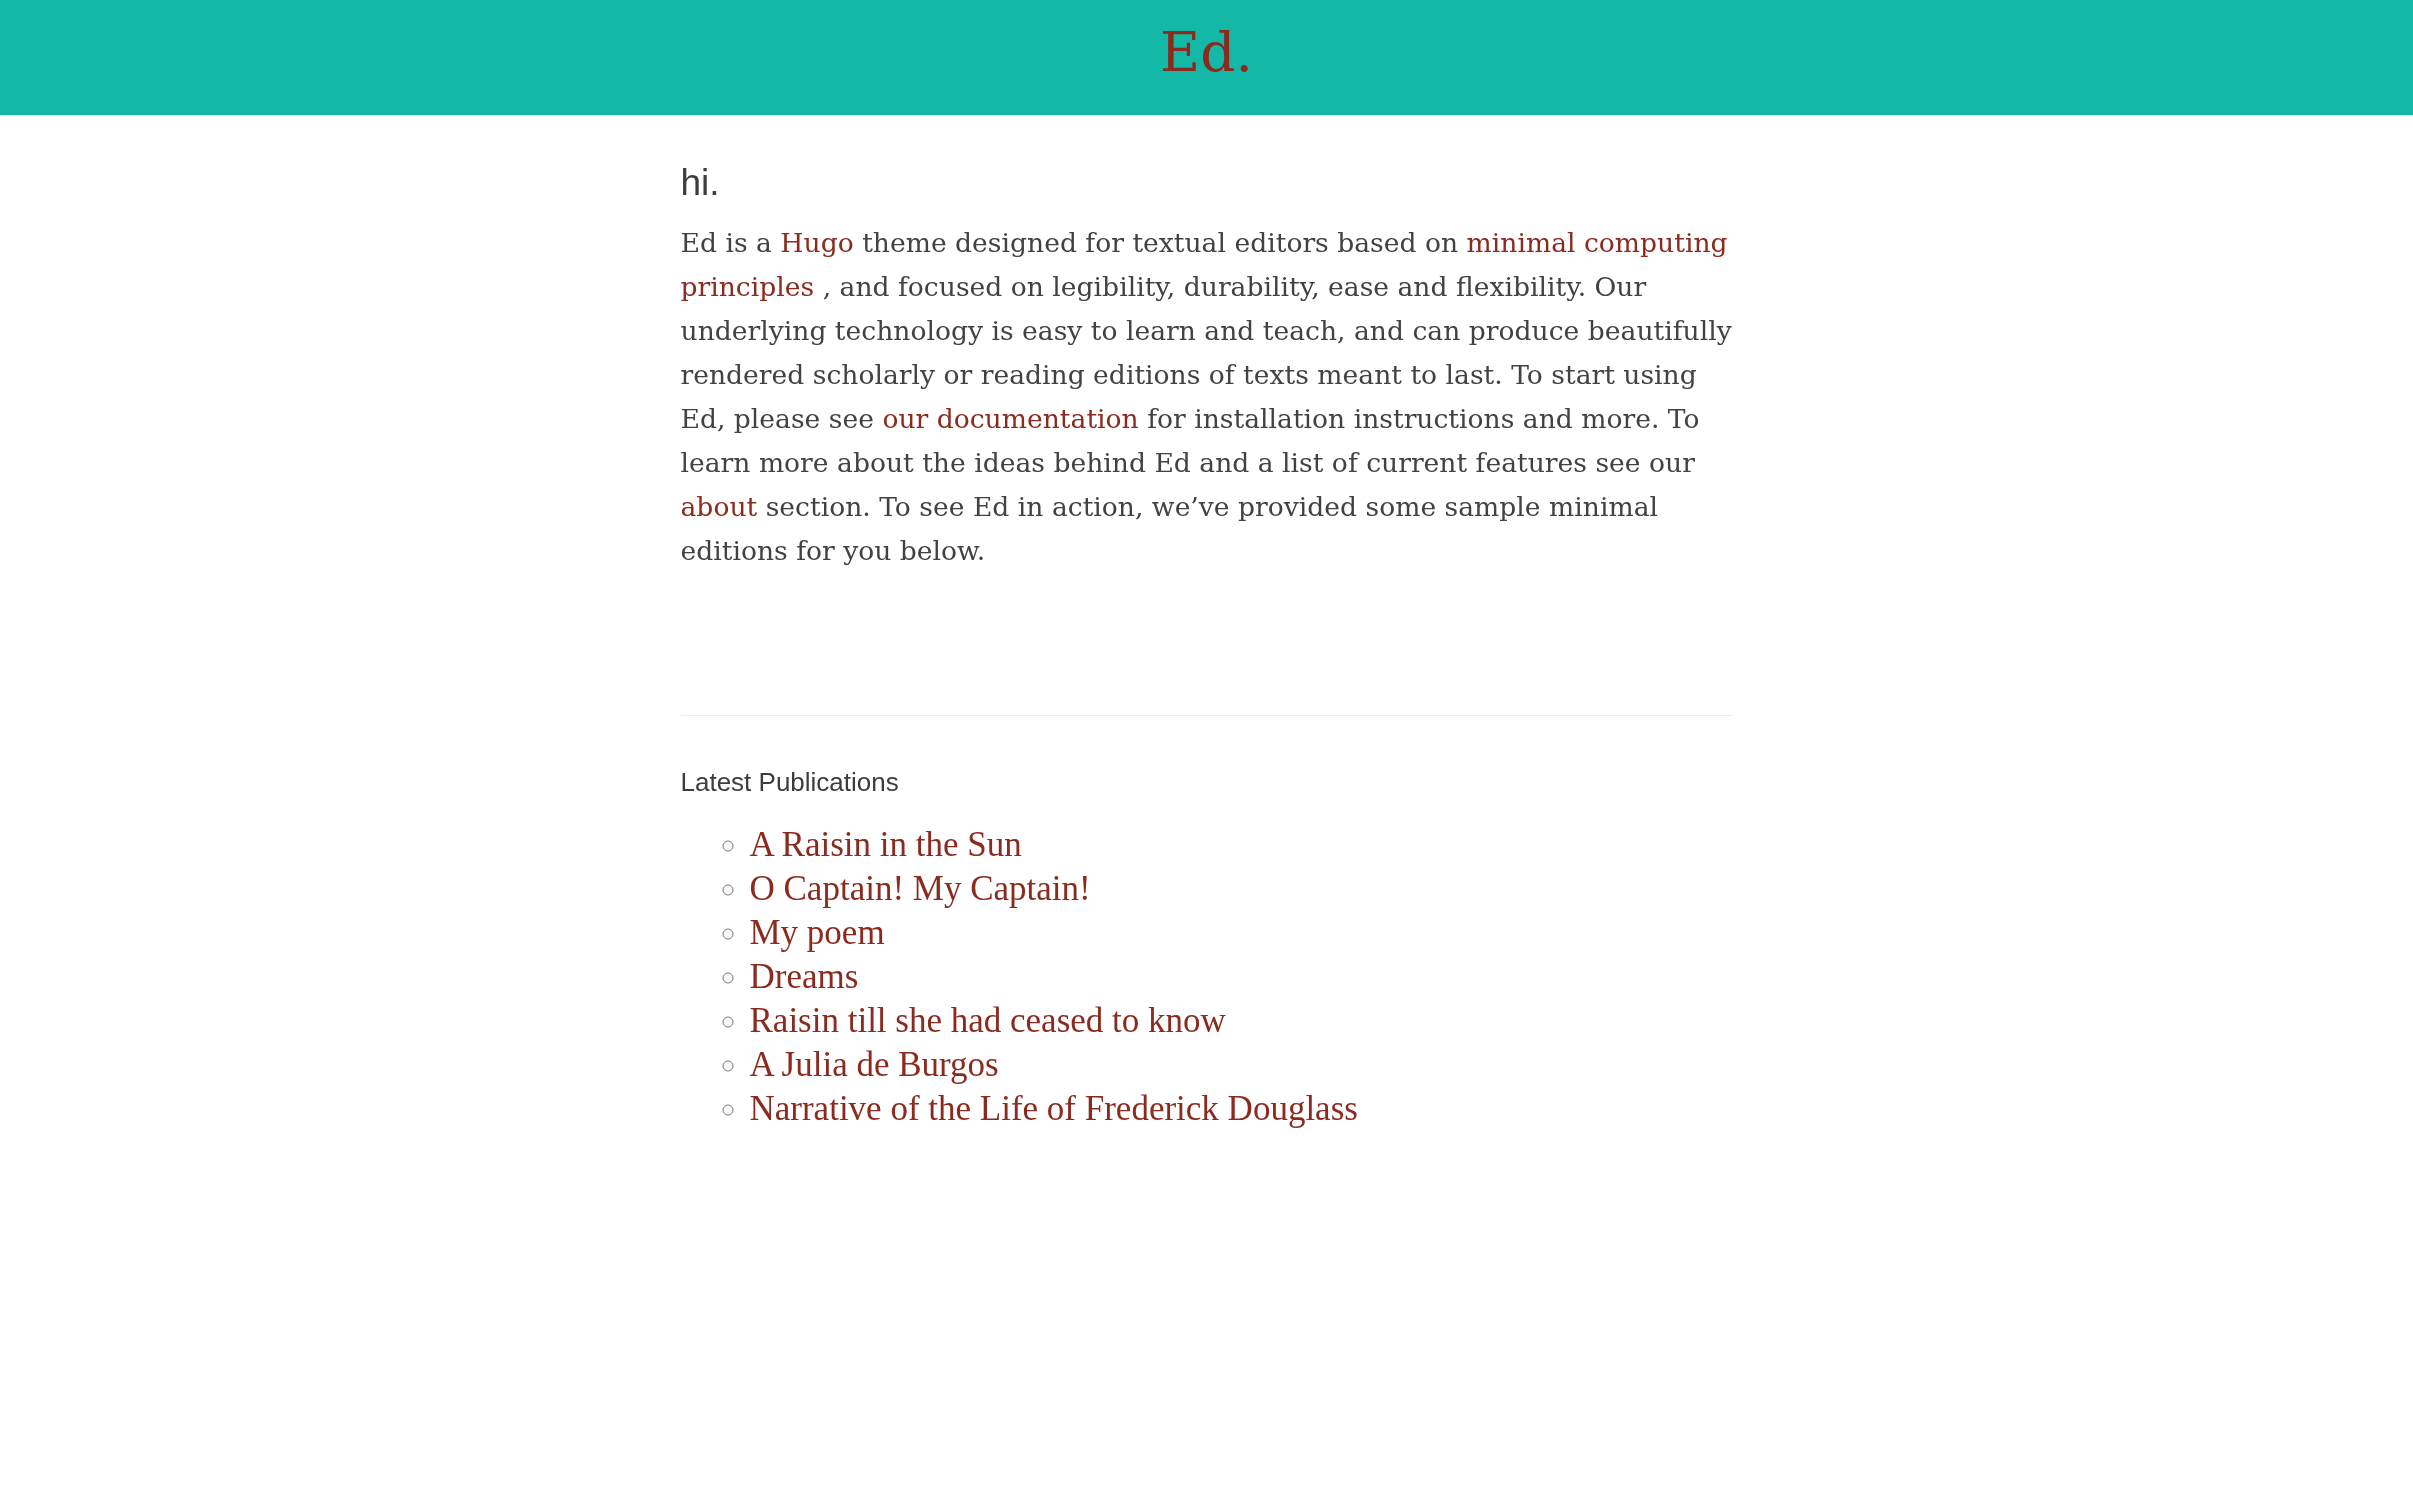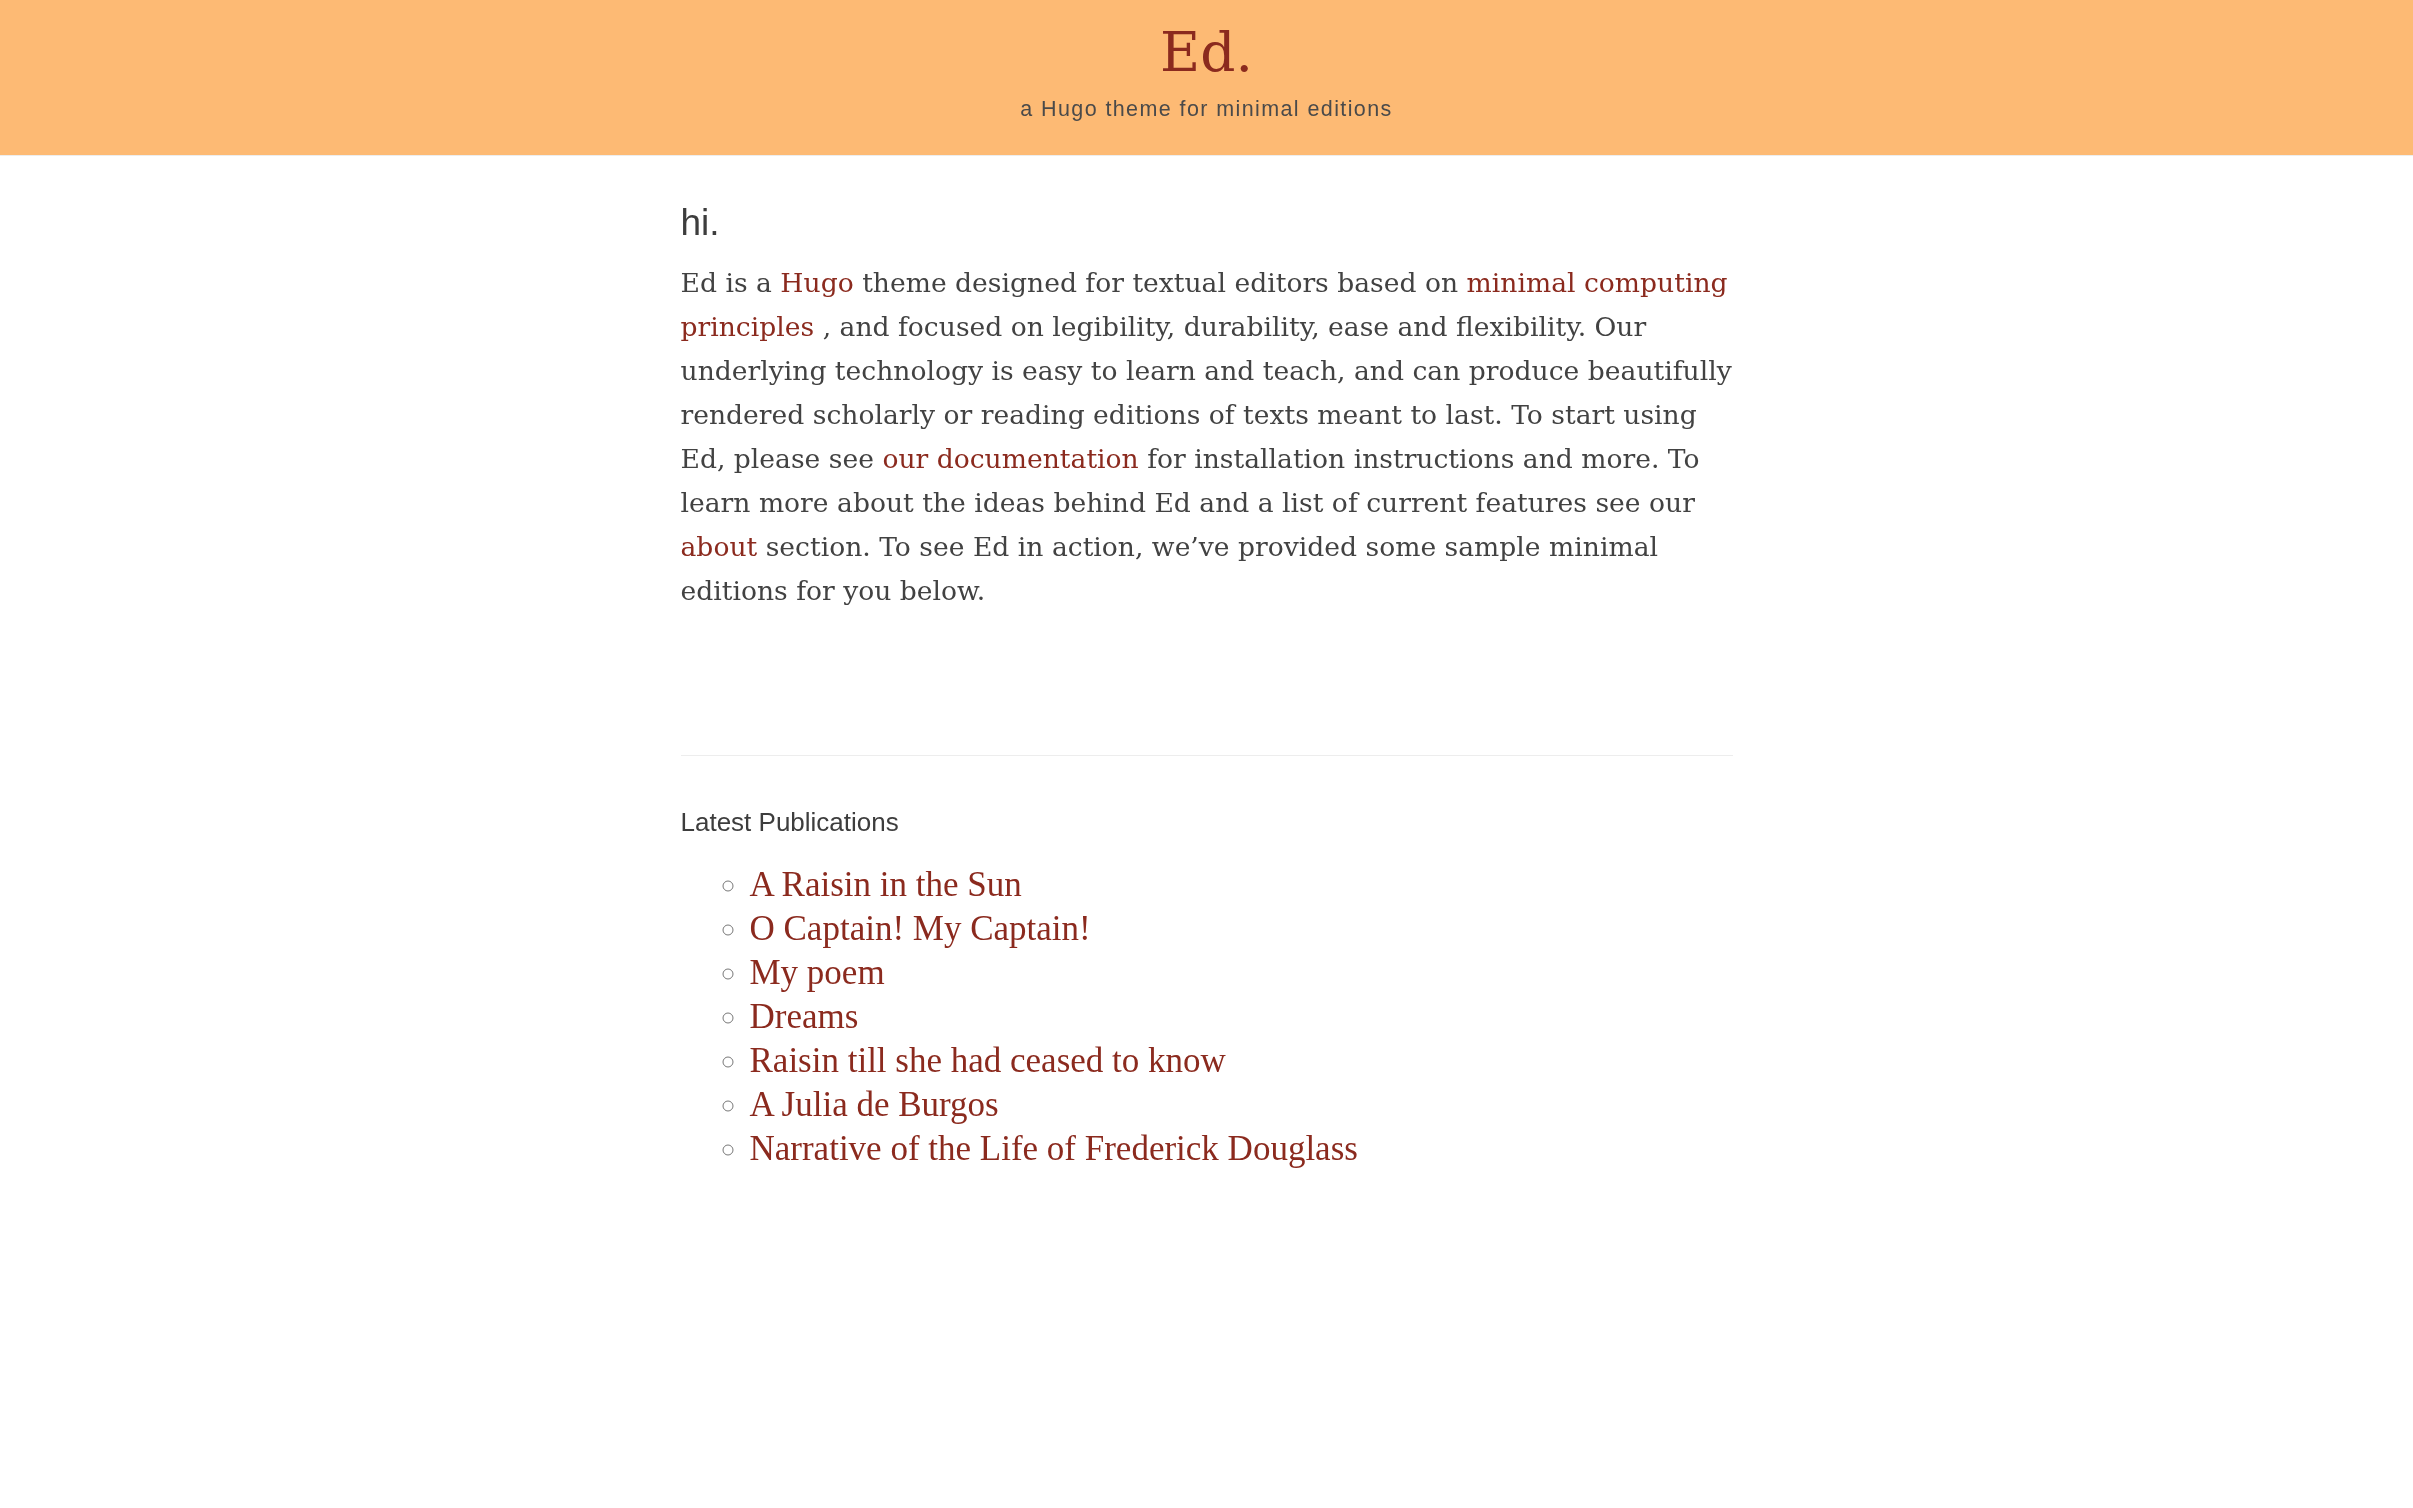--- a/index.html
+++ b/index.html
@@ -12,21 +12,21 @@
     overflow: hidden;
   }
   
   .site-header {
     position: relative;
     width: 100%;
     text-align: center;
     padding-top: 21.5px;
     padding-bottom: 33px;
     border-bottom: 1.4px solid #ededed;
-    background: #fdba74;
+    background: #14b8a6;
   }
   .menu-button {
     position: absolute;
     left: 50px;
     top: 36px;
     width: 29px;
     height: 24.4px;
     padding: 0;
     border: none;
     background: transparent;
@@ -113,21 +113,20 @@
 
 <header class="site-header">
   <button class="menu-button" aria-label="menu">
     <span>
       <span class="hamburger-bar"></span>
       <span class="hamburger-bar"></span>
       <span class="hamburger-bar"></span>
     </span>
   </button>
   <a class="site-title">Ed.</a>
-  <div class="site-subtitle">a Hugo theme for minimal editions</div>
 </header>
 
 <main class="content">
   <section>
     <h1 class="page-title">hi.</h1>
     <p class="intro-paragraph" id="intro-paragraph"><span>Ed is a </span><a class="text-link">Hugo</a><span> theme designed for textual editors based on </span><a class="text-link">minimal computing principles</a><span> , and focused on legibility, durability, ease and flexibility. Our underlying technology is easy to learn and teach, and can produce beautifully rendered scholarly or reading editions of texts meant to last. To start using Ed, please see </span><a class="text-link">our documentation</a><span> for installation instructions and more. To learn more about the ideas behind Ed and a list of current features see our </span><a class="text-link">about</a><span> section. To see Ed in action, we’ve provided some sample minimal editions for you below.</span></p>
   </section>
 
   <hr class="section-divider">
 

